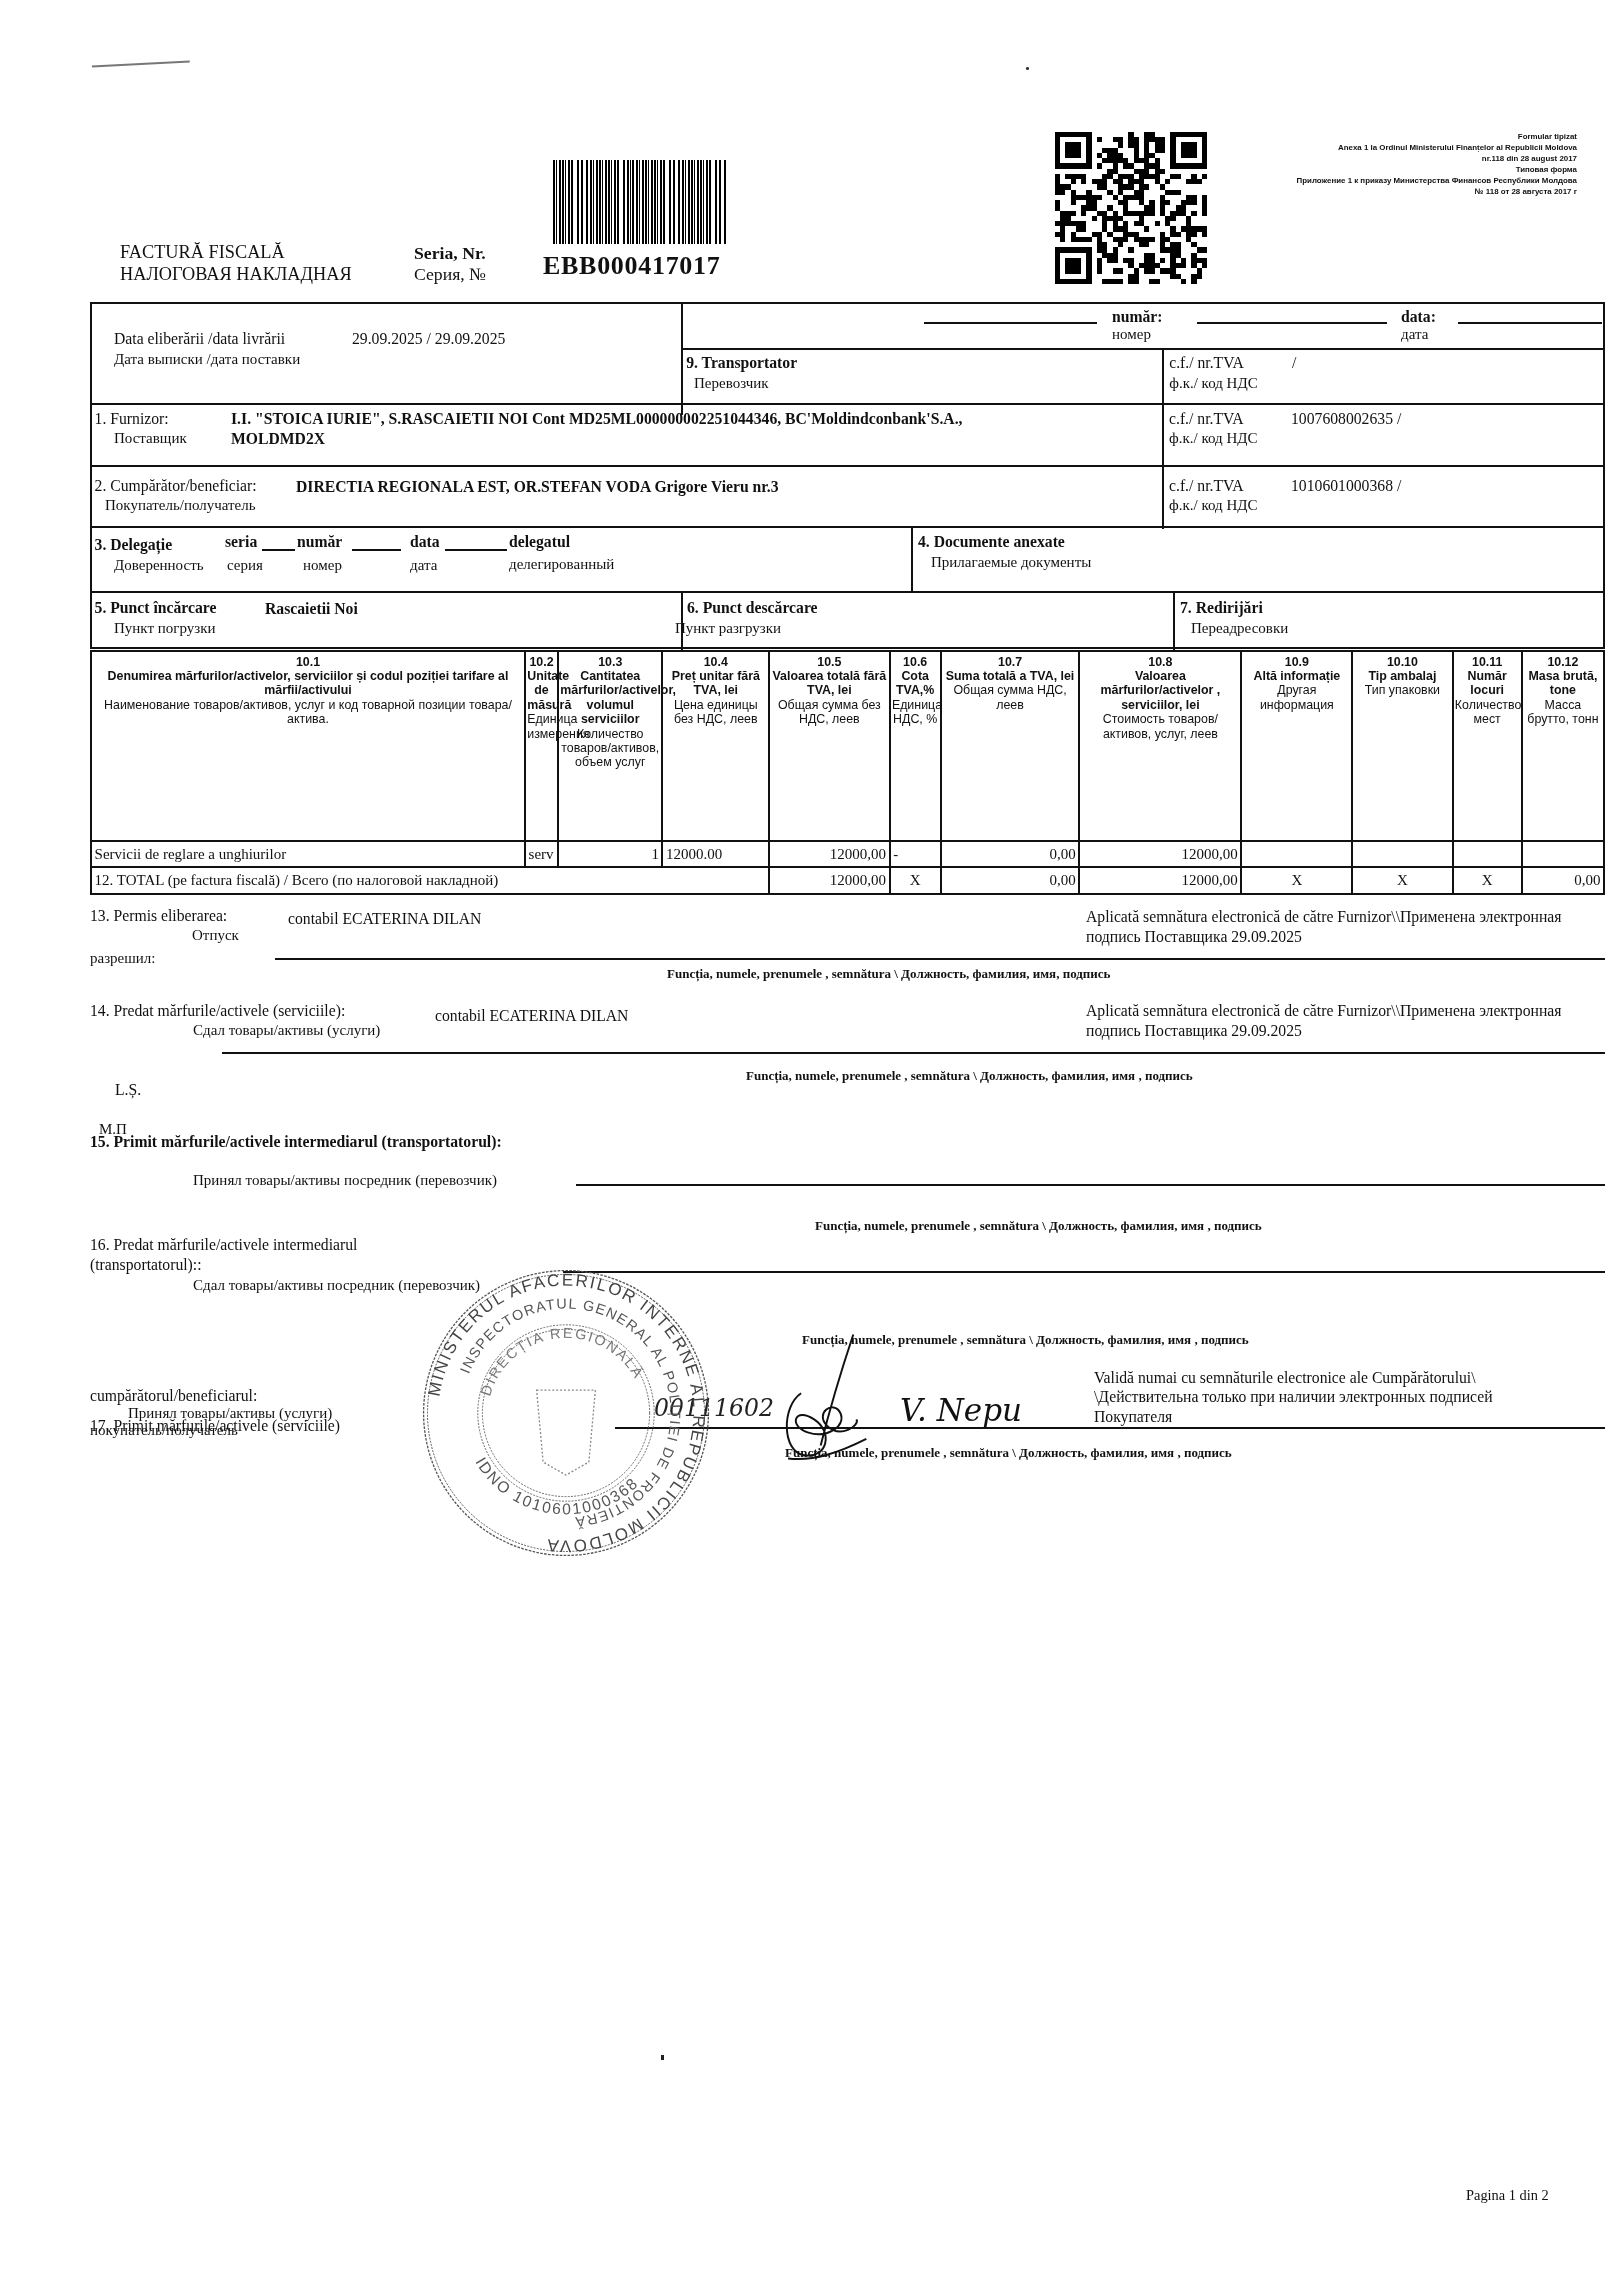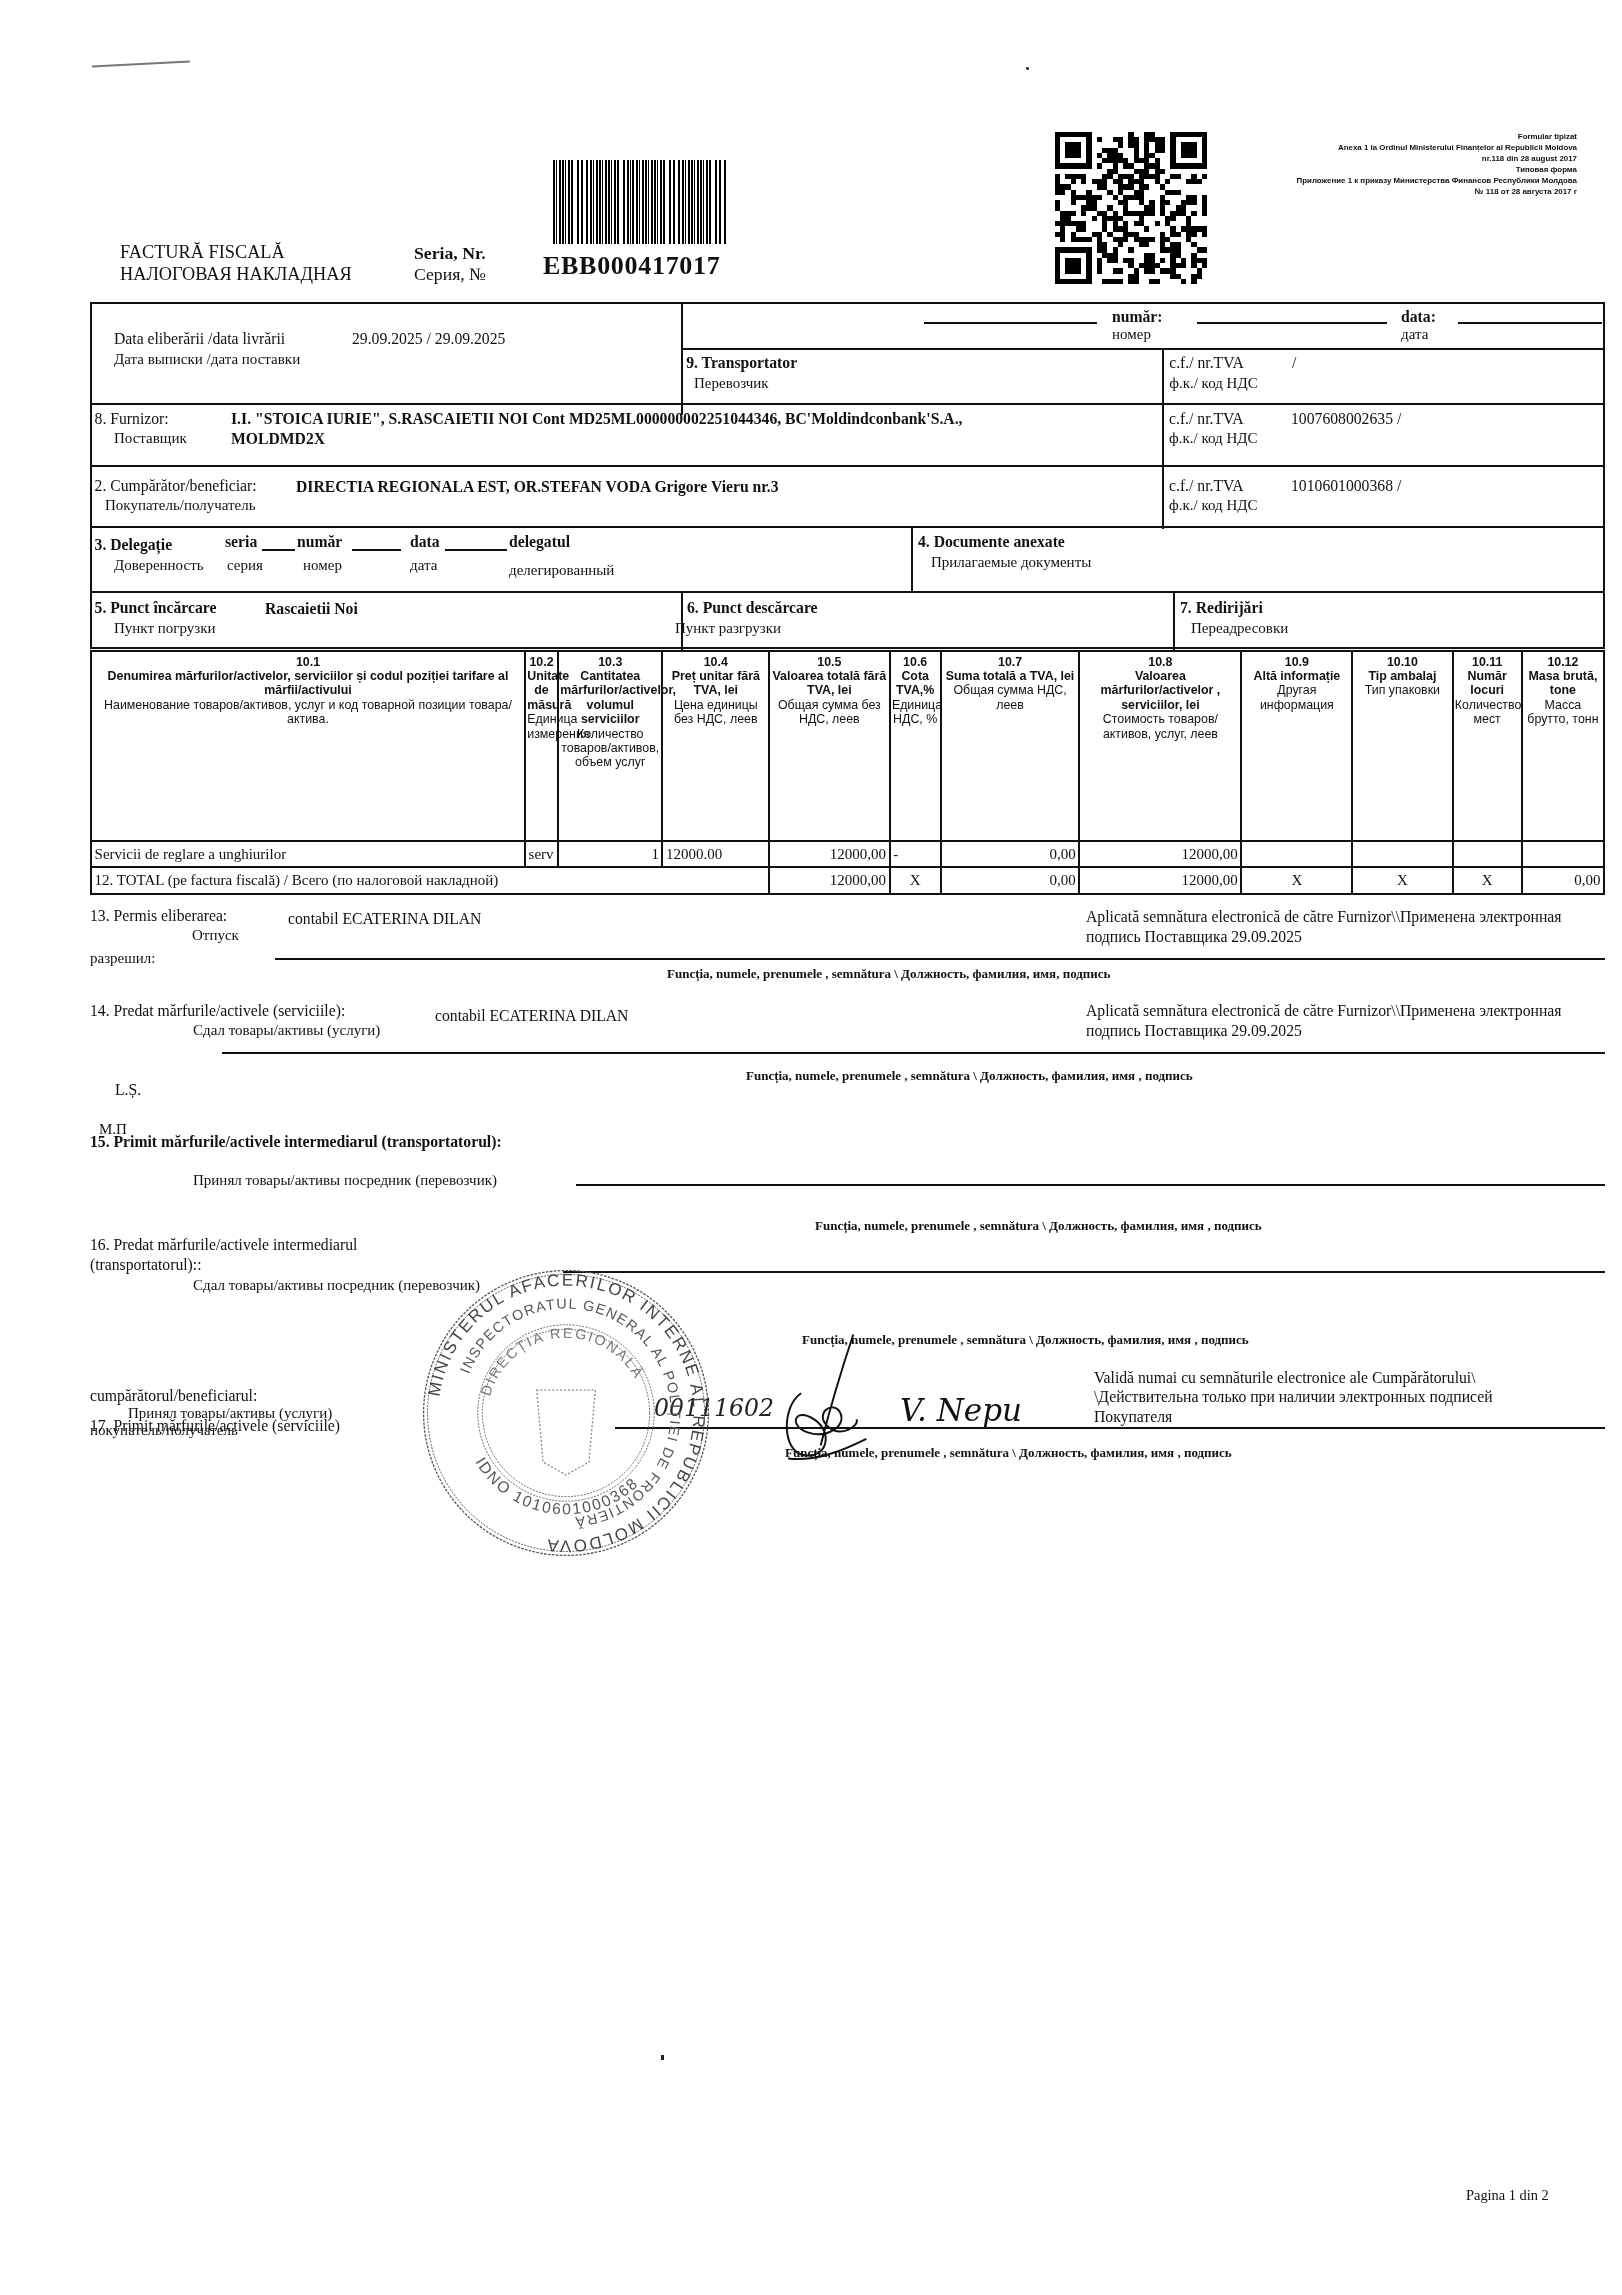--- a/index.html
+++ b/index.html
@@ -419,21 +419,21 @@
     <div class="abs lbl b" style="left:5.2px; top:5.2px;">9. Transportator</div>
     <div class="abs lbl-ru" style="left:13px; top:26px;">Перевозчик</div>
   </div>
   <div class="abs" style="left:1072px; top:44px; width:440px; height:55px;">
     <div class="abs lbl" style="left:5.2px; top:5.2px;">c.f./ nr.TVA</div>
     <div class="abs lbl" style="left:128px; top:5.2px;">/</div>
     <div class="abs lbl-ru" style="left:5.2px; top:26px;">ф.к./ код НДС</div>
   </div>
 
   <div class="abs" style="left:0; top:99px; width:1512px; height:62px; border-top:2px solid #111;">
-    <div class="abs lbl" style="left:2.6px; top:3.9px;">8. Furnizor:</div>
+    <div class="abs lbl" style="left:2.6px; top:3.9px;">1. Furnizor:</div>
     <div class="abs lbl-ru" style="left:22px; top:23.6px;">Поставщик</div>
     <div class="abs val" style="left:139px; top:5.2px;">I.I. "STOICA IURIE", S.RASCAIETII NOI  Cont MD25ML000000002251044346, BC'Moldindconbank'S.A.,</div>
     <div class="abs val" style="left:139px; top:25px;">MOLDMD2X</div>
     <div class="abs" style="left:1070px; top:0; width:2px; height:62px; background:#111;"></div>
     <div class="abs lbl" style="left:1077px; top:3.9px;">c.f./ nr.TVA</div>
     <div class="abs lbl" style="left:1199px; top:3.9px;">1007608002635 /</div>
     <div class="abs lbl-ru" style="left:1077px; top:23.6px;">ф.к./ код НДС</div>
   </div>
 
   <div class="abs" style="left:0; top:161px; width:1512px; height:62px; border-top:2px solid #111;">
@@ -452,21 +452,21 @@
     <div class="abs lbl b" style="left:133px; top:3.9px;">seria</div>
     <div class="abs lbl-ru" style="left:135px; top:27.5px;">серия</div>
     <div class="line" style="left:170px; top:21px; width:33px;"></div>
     <div class="abs lbl b" style="left:205px; top:3.9px;">număr</div>
     <div class="abs lbl-ru" style="left:211px; top:27.5px;">номер</div>
     <div class="line" style="left:260px; top:21px; width:49px;"></div>
     <div class="abs lbl b" style="left:318px; top:3.9px;">data</div>
     <div class="abs lbl-ru" style="left:318px; top:27.5px;">дата</div>
     <div class="line" style="left:353px; top:21px; width:62px;"></div>
     <div class="abs lbl b" style="left:417px; top:3.9px;">delegatul</div>
-    <div class="abs lbl-ru" style="left:417px; top:33px;text-align:center;">делегированный</div>
+    <div class="abs lbl-ru" style="left:417px; top:27px;text-align:center;">делегированный</div>
     <div class="abs" style="left:819px; top:0; width:2px; height:64px; background:#111;"></div>
     <div class="abs lbl b" style="left:826px; top:3.9px;">4. Documente anexate</div>
     <div class="abs lbl-ru" style="left:839px; top:25px;">Прилагаемые документы</div>
   </div>
 
   <div class="abs" style="left:0; top:287px; width:1512px; height:59px; border-top:2px solid #111;">
     <div class="abs lbl b" style="left:2.6px; top:5.2px;">5. Punct încărcare</div>
     <div class="abs lbl-ru" style="left:22px; top:26px;">Пункт погрузки</div>
     <div class="abs val" style="left:173px; top:6.5px;">Rascaietii Noi</div>
     <div class="abs" style="left:589px; top:0; width:2px; height:59px; background:#111;"></div>

